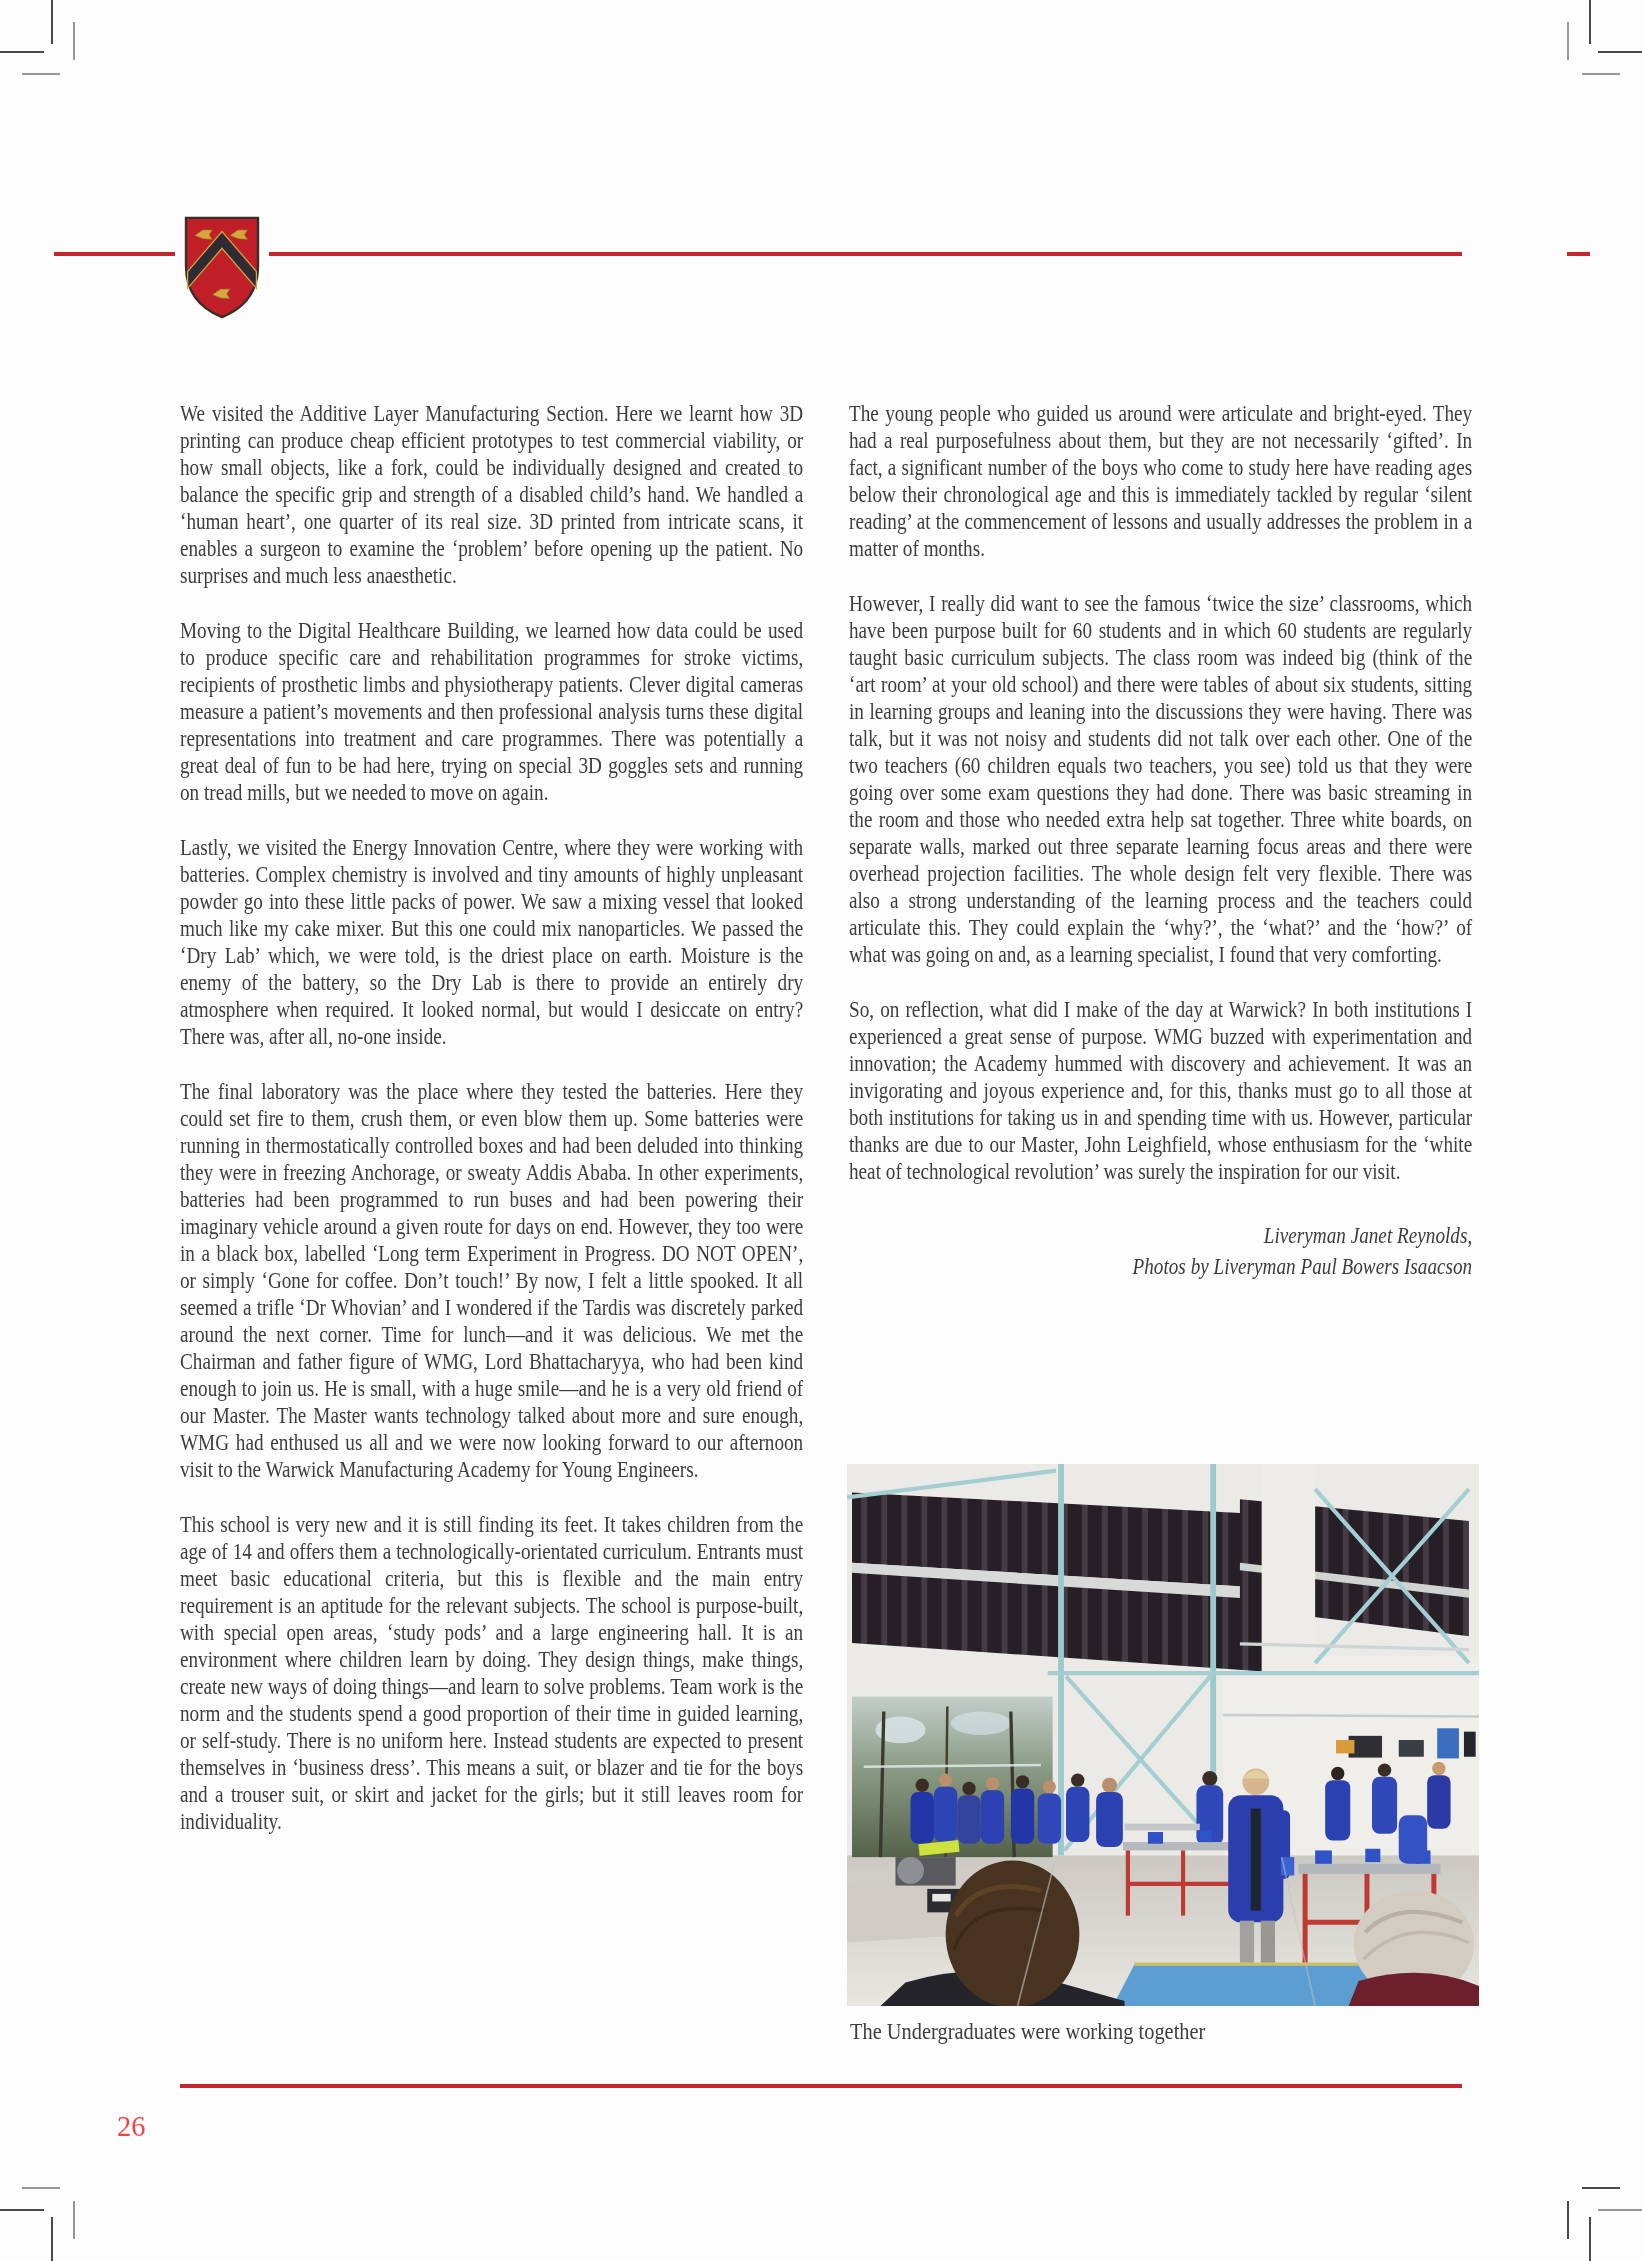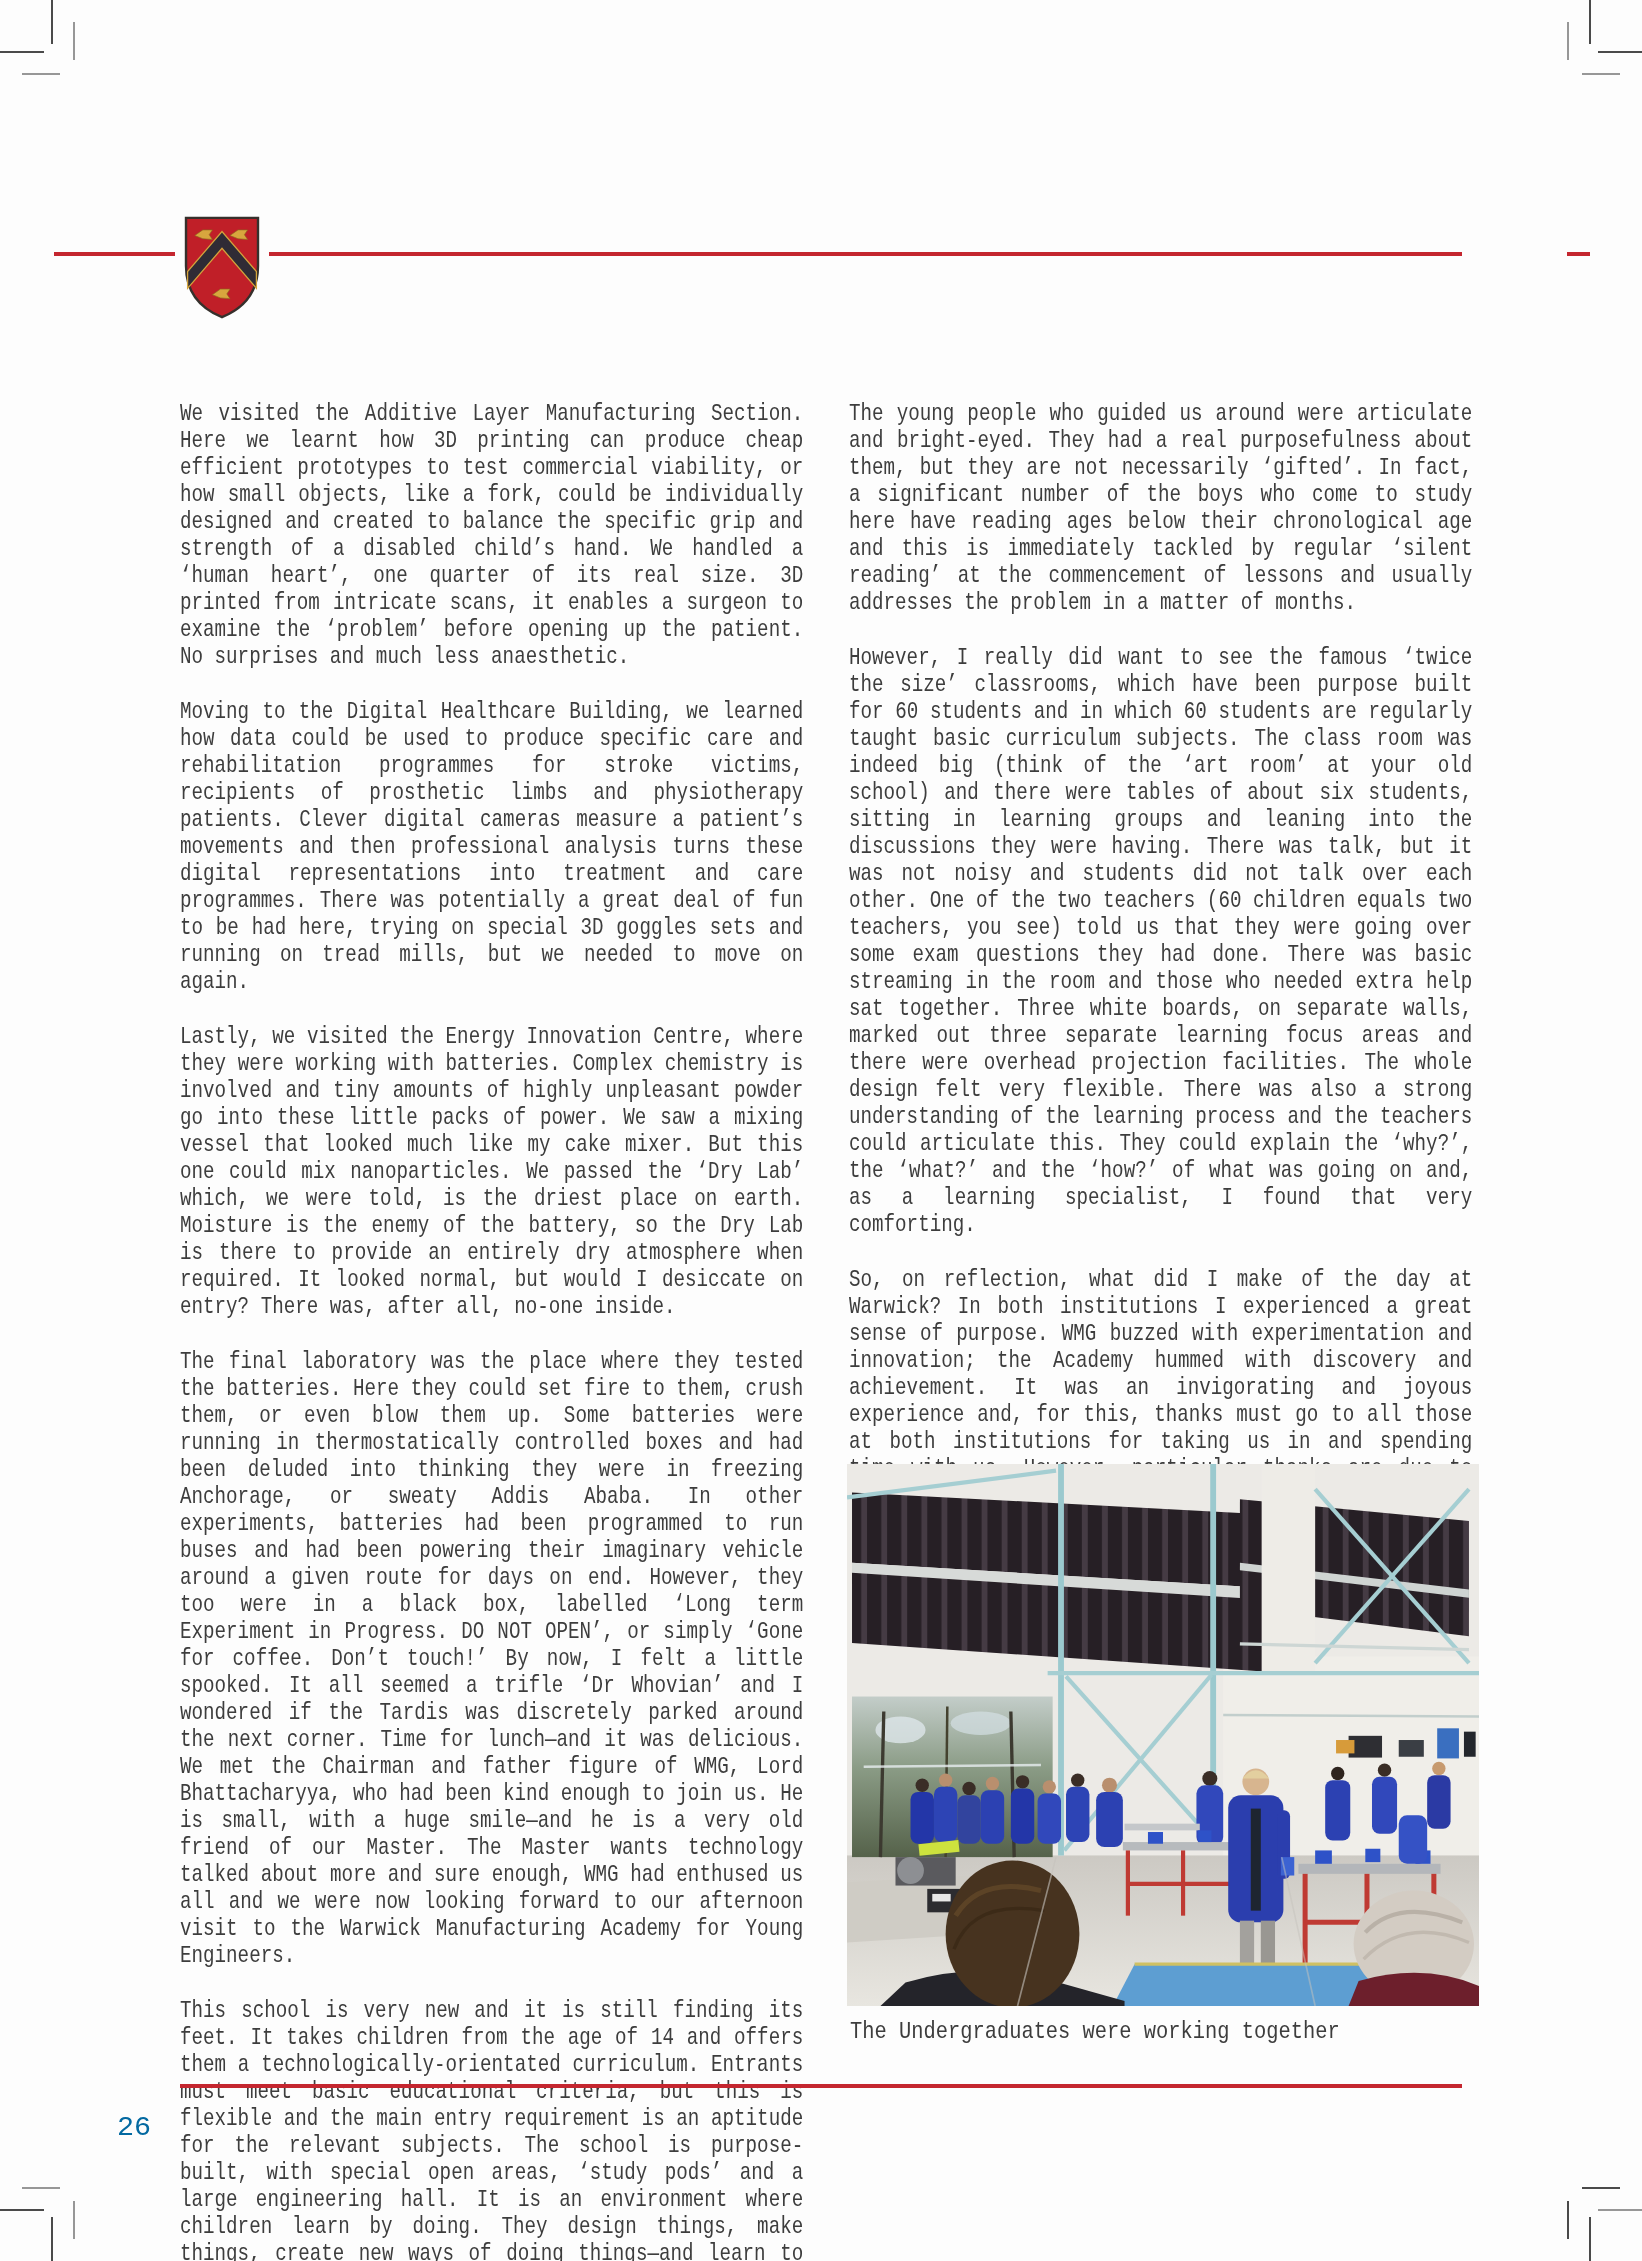--- a/index.html
+++ b/index.html
@@ -1,32 +1,32 @@
 <!DOCTYPE html>
 <html style="font-size:13.4px"><head>
 <meta charset="utf-8">
 <style>
   html,body{margin:0;padding:0;background:#ffffff;}
   .page{position:relative;width:1642px;height:2261px;background:#fdfdfd;overflow:hidden;
-        font-family:Liberation Mono, monospace;color:#3d3d3d;}
+        font-family:Liberation Serif, serif;color:#3d3d3d;}
   .mark{position:absolute;background:#4a4a4a;}
   .mark.light{background:#979797;}
   .rule{position:absolute;height:4.2px;background:#c4262f;}
   .crest-box{position:absolute;left:175px;top:204px;width:94px;height:127px;background:#fdfdfd;
              display:flex;align-items:center;justify-content:center;}
   .col{position:absolute;top:400px;width:779px;transform:scaleX(0.8);transform-origin:0 0;
        font-size:24px;line-height:27px;text-align:justify;color:#3d3d3d;}
   .col p{margin:0 0 28px 0;}
   .col-left{left:180px;}
   .col-right{left:849px;}
   .byline{text-align:right;font-style:italic;font-size:24px;line-height:31px;margin-top:35px;color:#3b3b3b;}
   .photo{position:absolute;left:847px;top:1464px;width:632px;height:542px;overflow:hidden;}
   .caption{position:absolute;left:850px;top:2018px;width:736px;transform:scaleX(0.85);
            transform-origin:0 0;font-size:24px;color:#3d3d3d;}
-  .page-number{position:absolute;left:117px;top:2111px;font-size:28.4px;color:#0369a1;}
+  .page-number{position:absolute;left:117px;top:2111px;font-size:28.4px;color:#ef4444;}
 </style>
 </head>
 <body>
 
 <div class="page">
 
   <div class="mark" style="left:51px;top:0;width:1.7px;height:44px"></div>
   <div class="mark" style="left:0;top:51px;width:44px;height:1.7px"></div>
   <div class="mark light" style="left:73px;top:22px;width:1.7px;height:38px"></div>
   <div class="mark light" style="left:22px;top:73px;width:38px;height:1.7px"></div>

